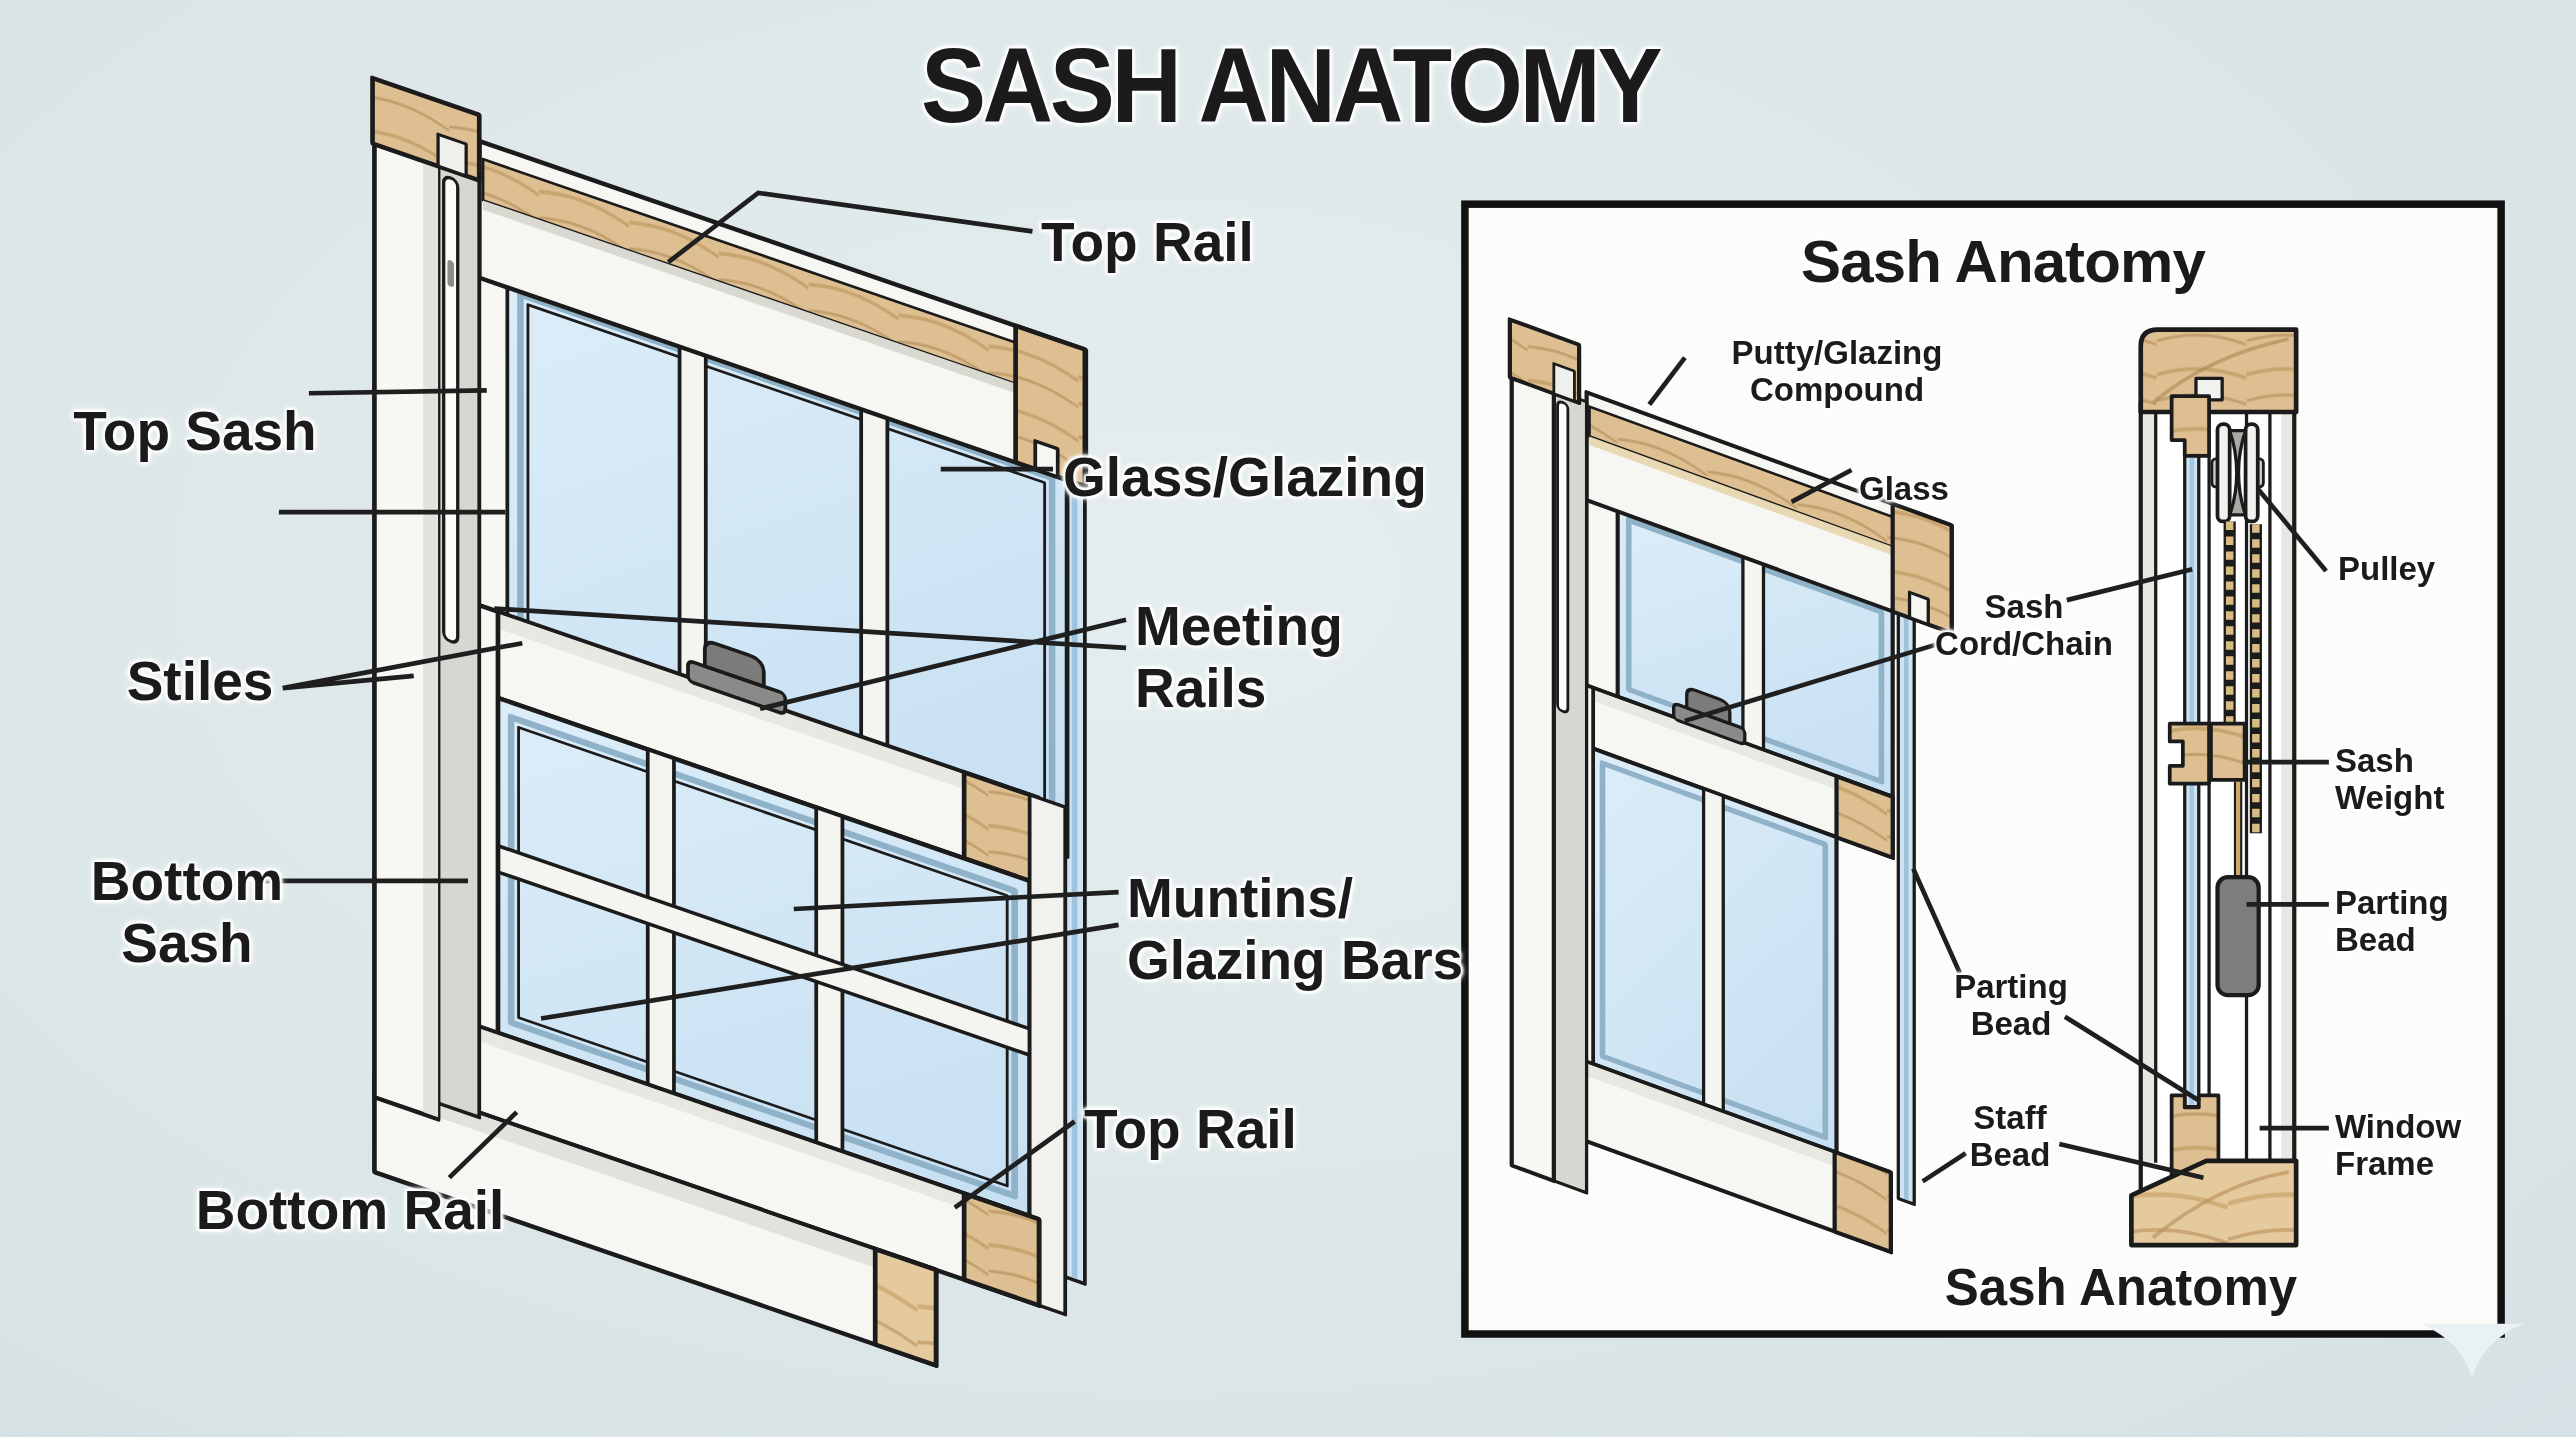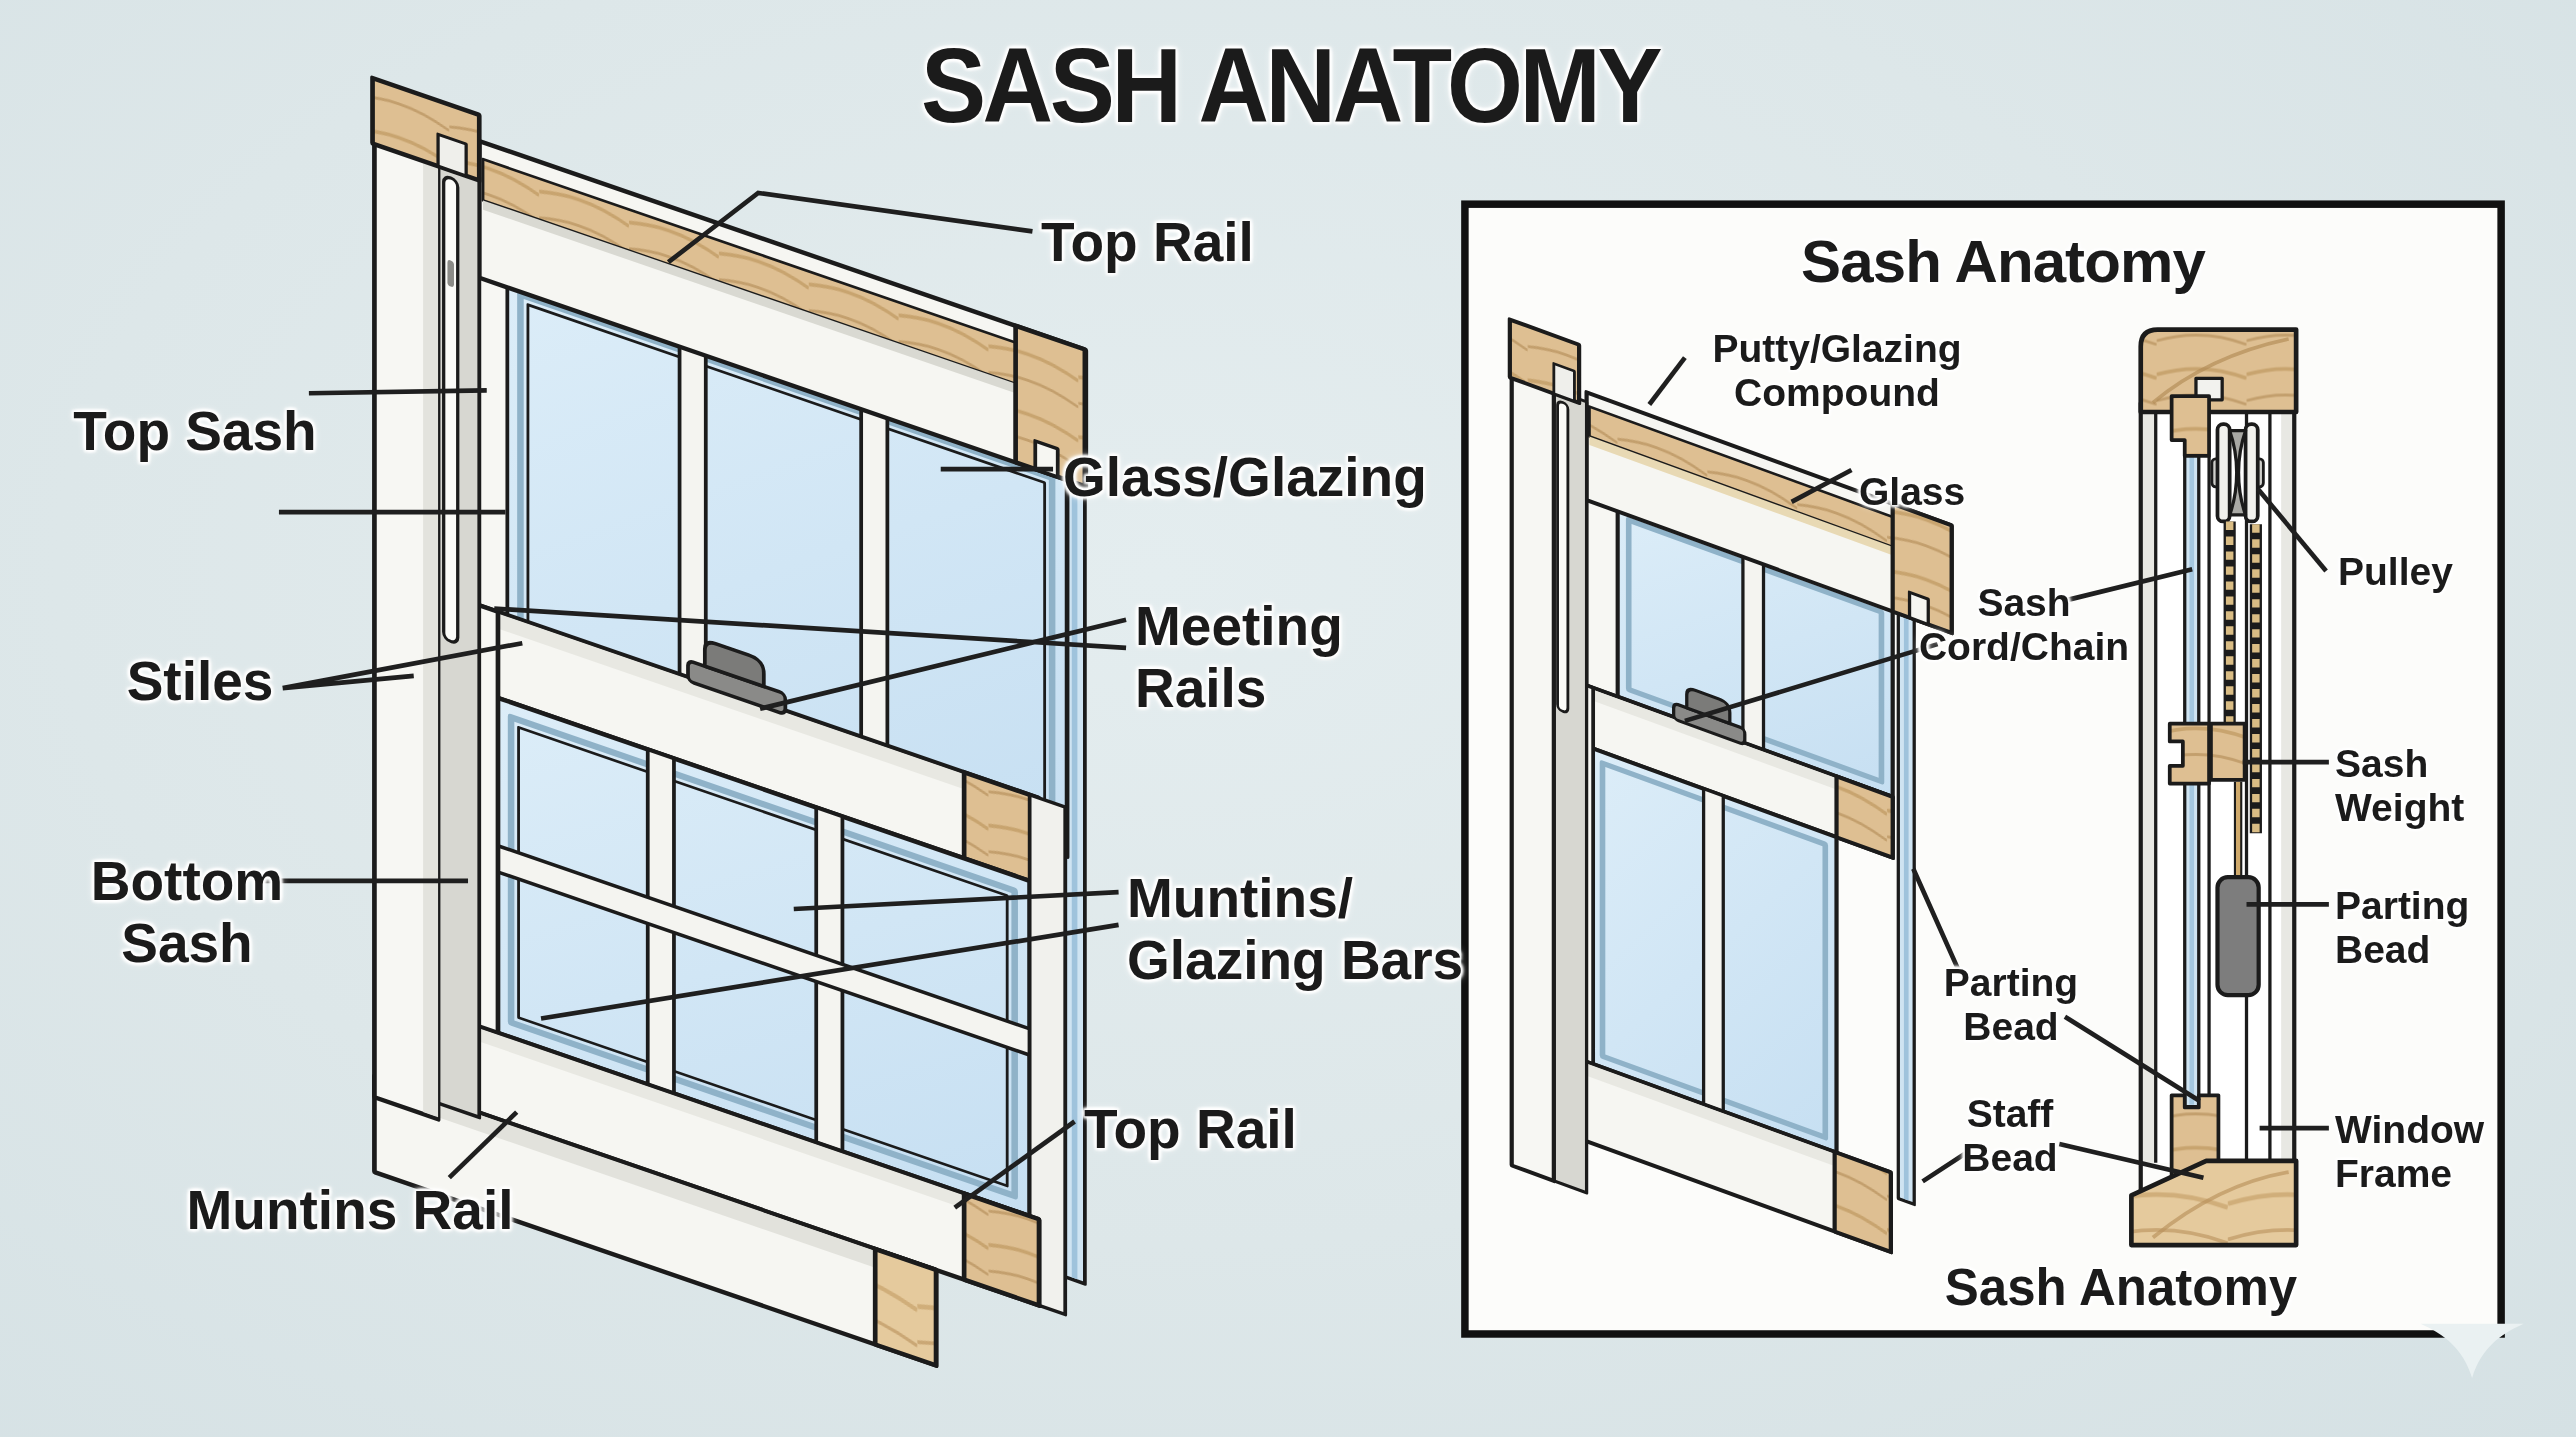--- a/index.html
+++ b/index.html
@@ -4,21 +4,21 @@
 <style>
   html,body{margin:0;padding:0;}
   body{font-family:"Liberation Sans","DejaVu Sans",sans-serif;}
   #stage{position:relative;width:2576px;height:1438px;overflow:hidden;
          background:radial-gradient(ellipse at 45% 40%, #e4edef 0%, #dde7e9 55%, #d5e1e4 100%);}
   svg{position:absolute;left:0;top:0;}
   .lbl{position:absolute;color:#1b1b1b;font-weight:bold;white-space:pre-line;line-height:1.13;
        text-shadow:0 0 5.6px #ffffff,0 0 9.4px #ffffff,1.9px 1.9px 2.8px #ffffff,-1.9px -1.9px 2.8px #ffffff,1.9px -1.9px 2.8px #ffffff,-1.9px 1.9px 2.8px #ffffff;}
   .ctr{transform:translate(-50%,-50%);text-align:center;}
   .main-lbl{font-size:55px;}
-  .inset-lbl{font-size:39px;}
+  .inset-lbl{font-size:33px;}
   .title{font-size:105px;letter-spacing:-3.7px;transform:translate(-50%,-50%) scaleX(0.93);text-align:center;}
   .inset-title{font-size:60px;letter-spacing:-0.9px;}
   .caption{font-size:51px;}
 </style>
 </head>
 <body>
 
 <div id="stage">
 
 <svg width="2576" height="1438" viewBox="0 0 2752 1536">
@@ -233,21 +233,21 @@
 
   <path d="M2586,1414 L2696,1414 C2670,1426 2651,1440 2641,1472 C2631,1440 2612,1426 2586,1414 Z" fill="#eaf1f2"></path>
 </svg>
 
 <div class="lbl title" style="left:1290px;top:86px;">SASH ANATOMY</div>
 
 <div class="lbl main-lbl ctr" style="left:195px;top:394px;margin-top:37px;">Top Sash</div>
 <div class="lbl main-lbl ctr" style="left:200px;top:681px;">Stiles</div>
 <div class="lbl main-lbl ctr" style="left:187px;top:912px;">Bottom
 Sash</div>
-<div class="lbl main-lbl ctr" style="left:350px;top:1210px;">Muntins Rail</div>
+<div class="lbl main-lbl ctr" style="left:350px;top:1210px;">Bottom Rail</div>
 <div class="lbl main-lbl" style="left:1041px;top:211px;">Top Rail</div>
 <div class="lbl main-lbl" style="left:1063px;top:446px;">Glass/Glazing</div>
 <div class="lbl main-lbl" style="left:1127px;top:867px;">Muntins/
 Glazing Bars</div>
 <div class="lbl main-lbl" style="left:1135px;top:595px;">Meeting
 Rails</div>
 <div class="lbl main-lbl" style="left:1084px;top:1098px;">Top Rail</div>
 
 <div class="lbl inset-title ctr" style="left:2003px;top:262px;">Sash Anatomy</div>
 <div class="lbl inset-lbl ctr" style="left:1837px;top:371px;">Putty/Glazing

